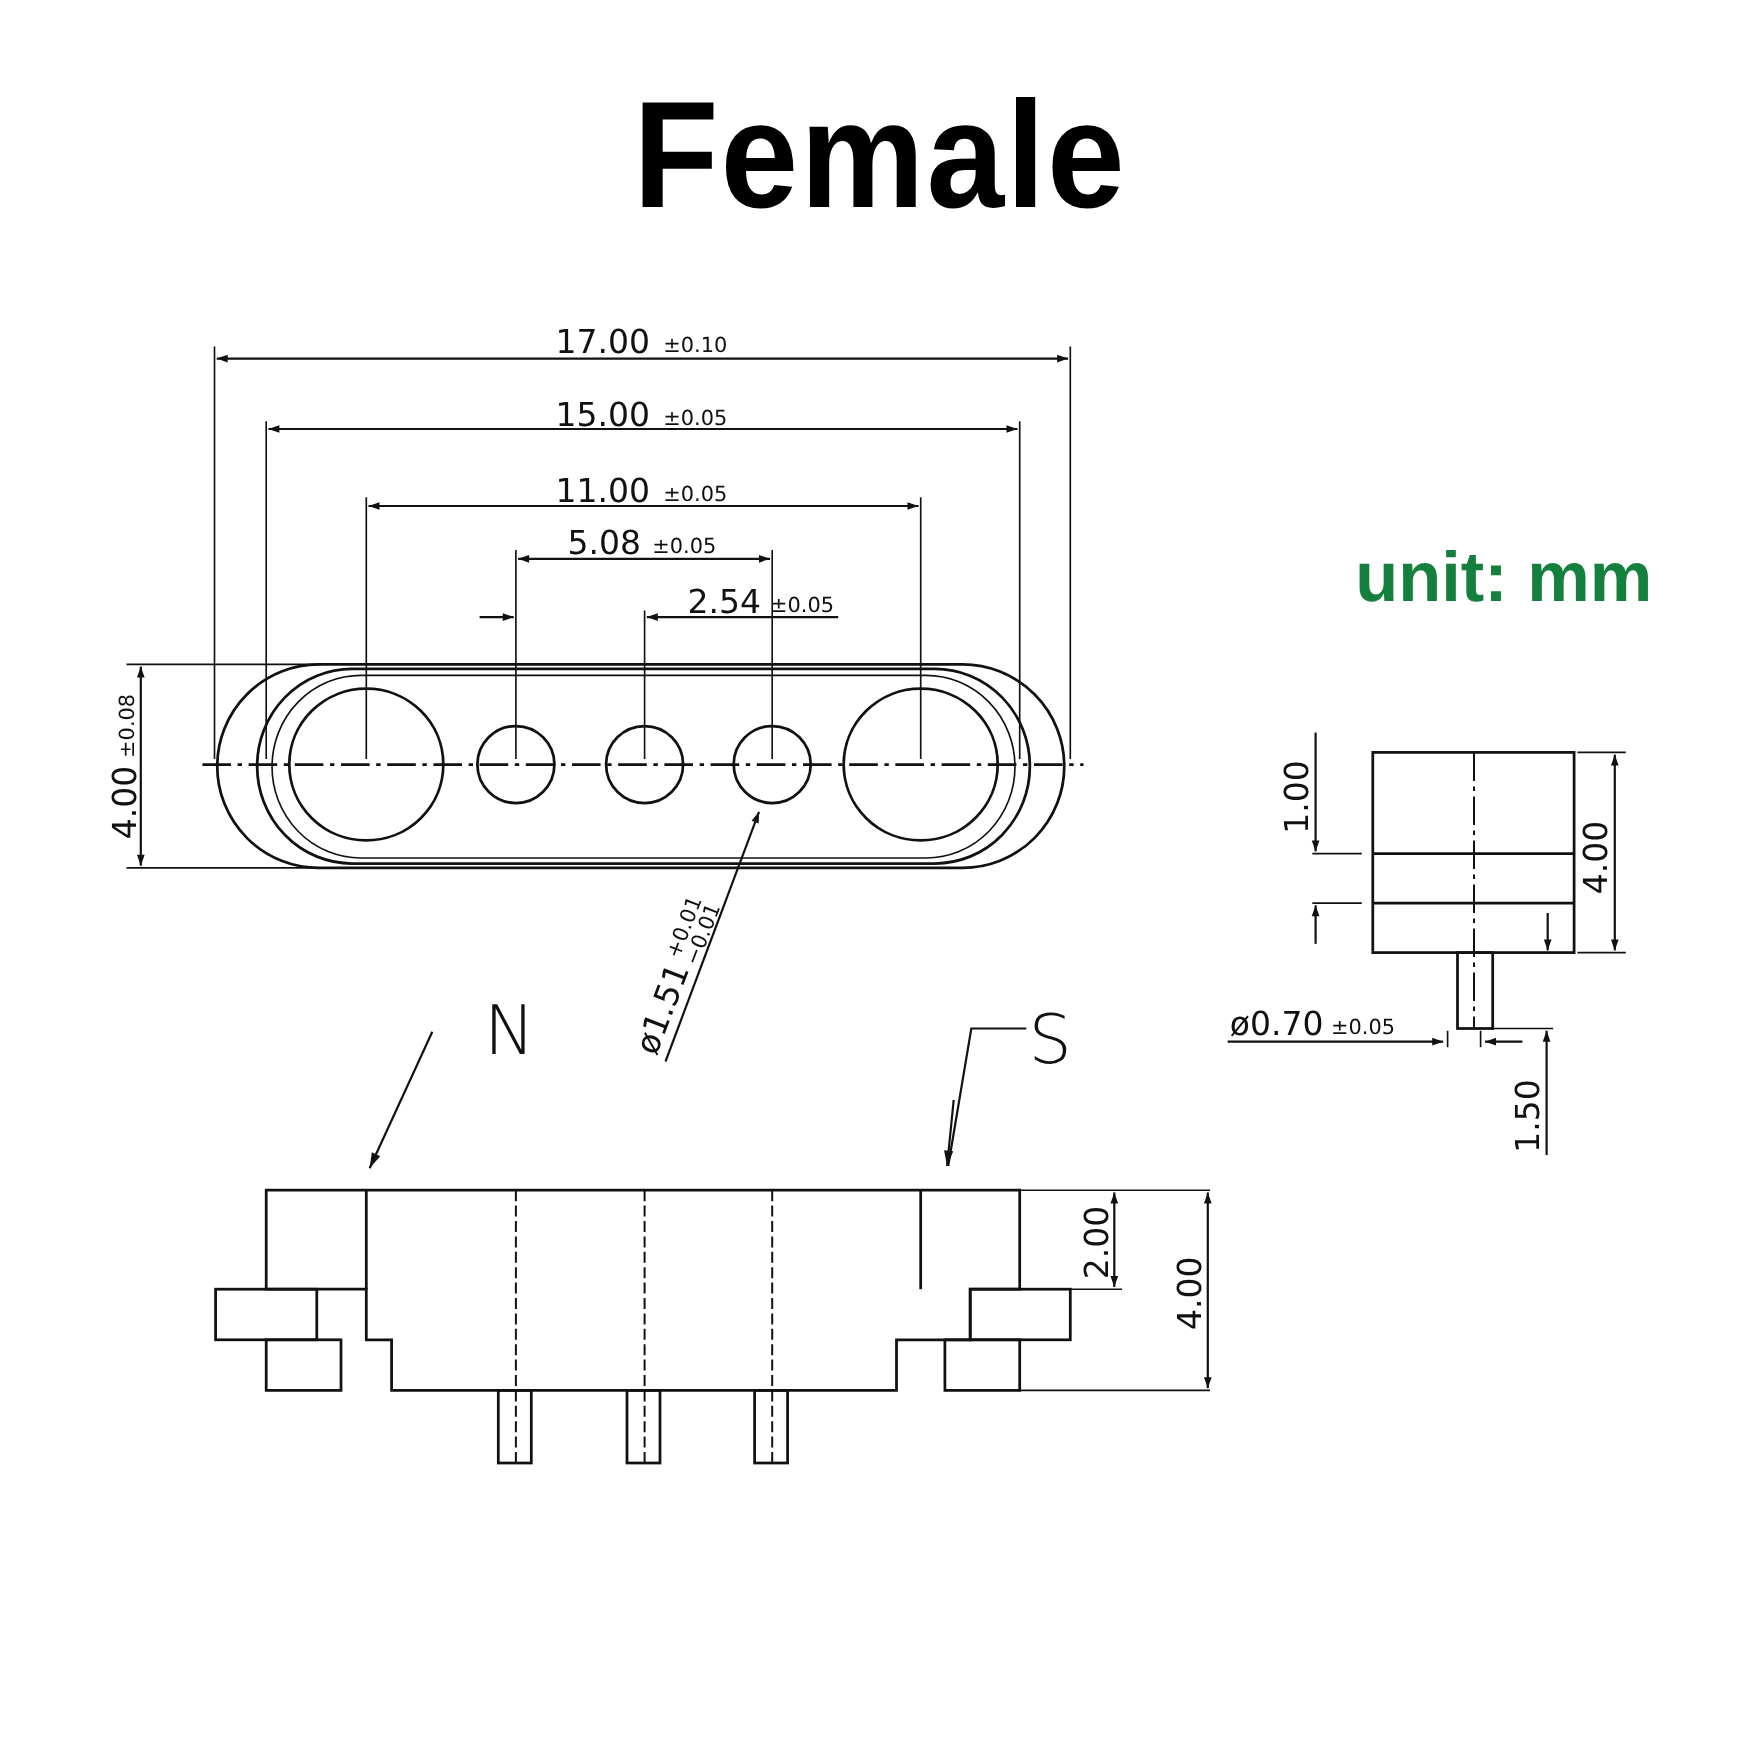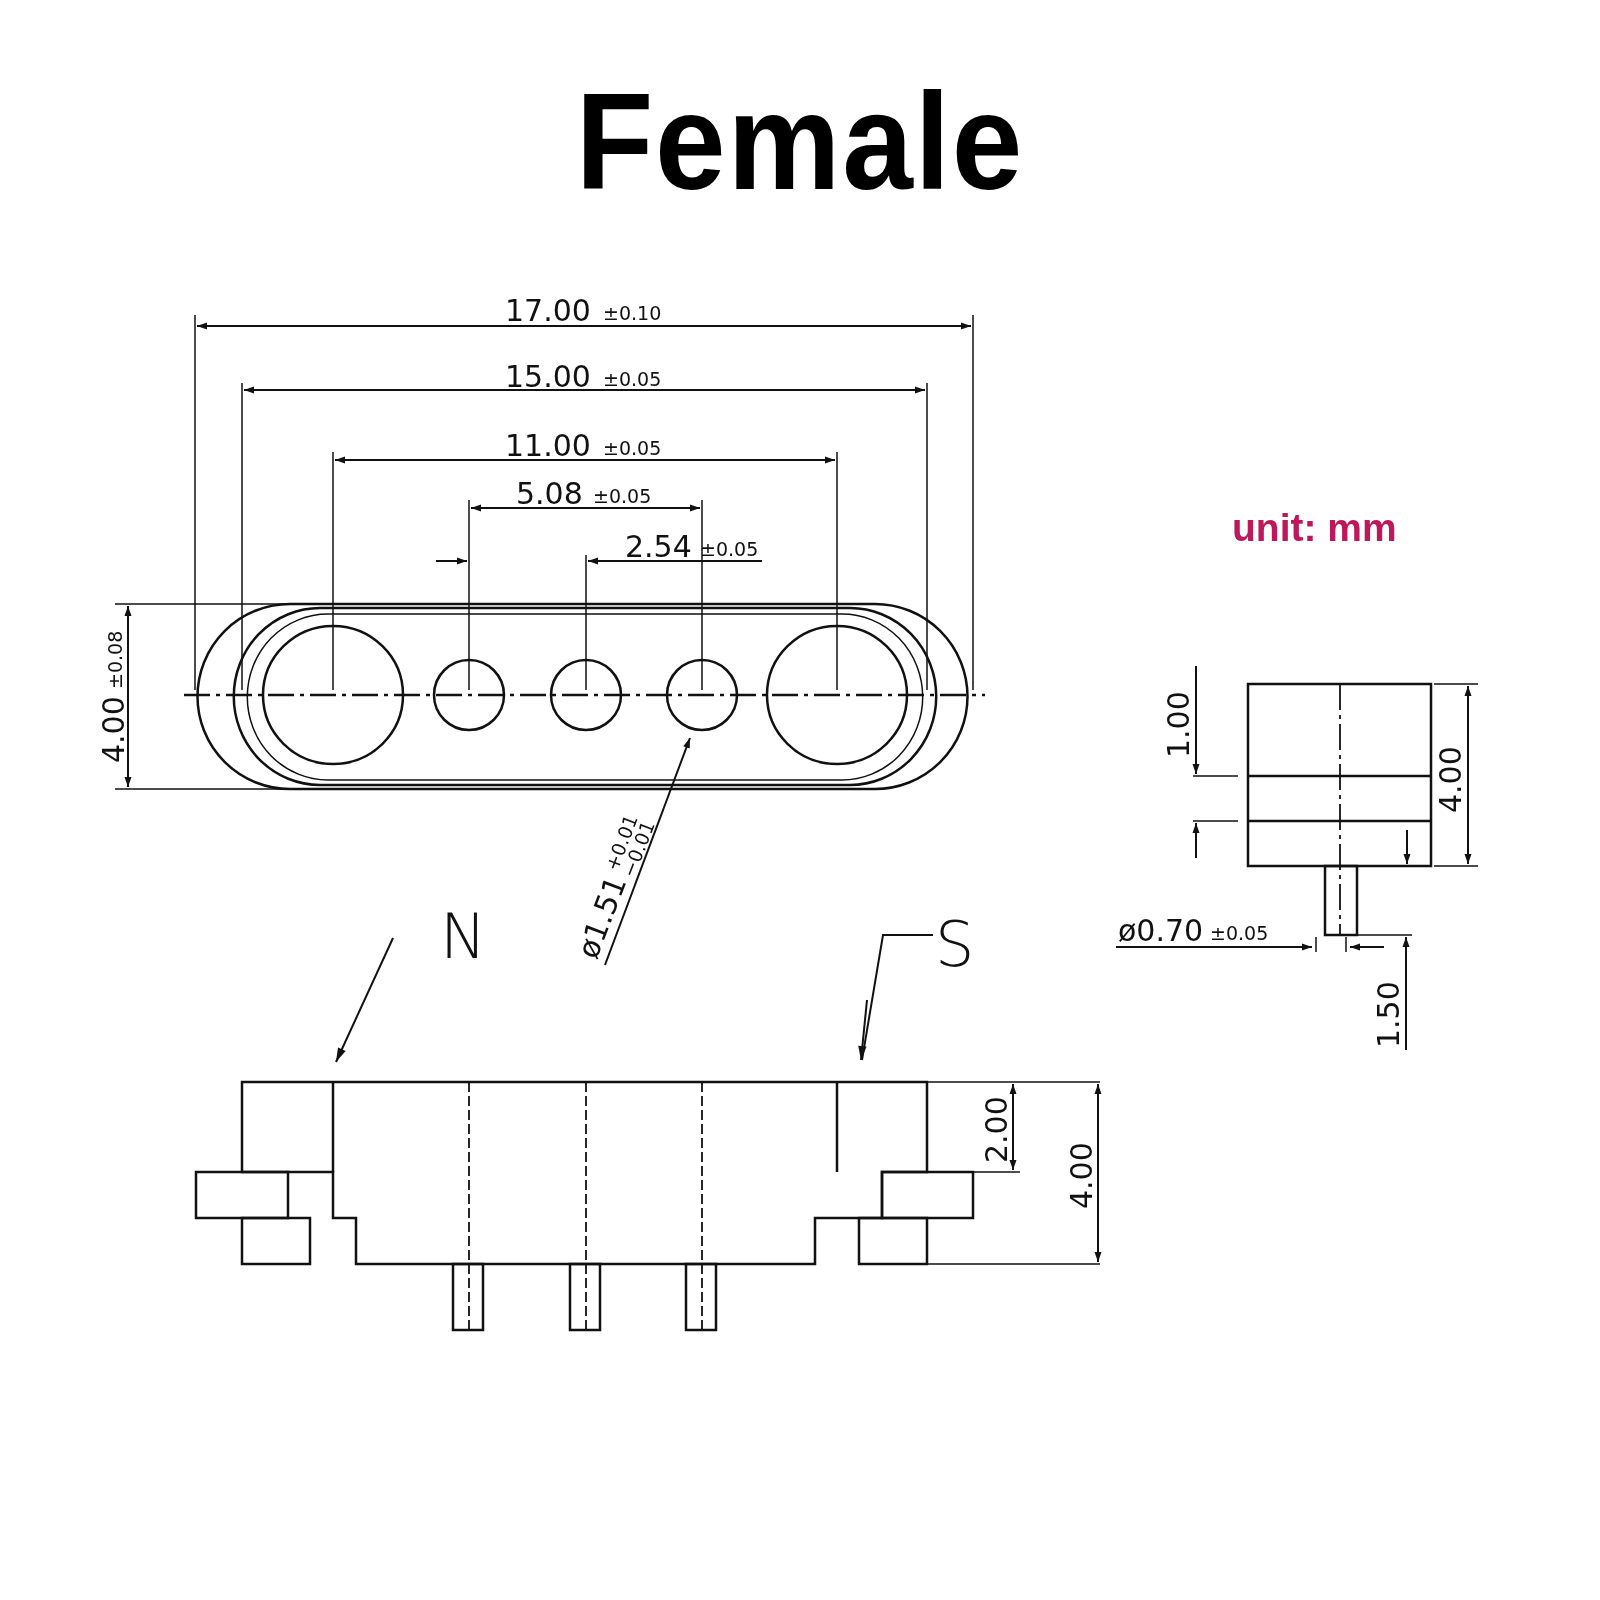--- a/index.html
+++ b/index.html
@@ -3,23 +3,23 @@
 <meta charset="utf-8">
 <style>
   html, body { margin: 0; padding: 0; background: #ffffff; }
   body { width: 1600px; height: 1600px; position: relative; overflow: hidden; }
   .title {
     position: absolute; left: 0; top: 72px; width: 1600px; text-align: center;
     font-family: "Liberation Sans", sans-serif; font-weight: bold; font-size: 138px;
     color: #000; letter-spacing: 2px; transform: scaleX(0.92); line-height: 1;
   }
   .unit {
-    position: absolute; left: 1232px; top: 508px;
-    font-family: "Liberation Sans", sans-serif; font-weight: bold; font-size: 39px;
-    color: #be185d; line-height: 1;
+    position: absolute; left: 1232px; top: 492px;
+    font-family: "Liberation Sans", sans-serif; font-weight: bold; font-size: 64px;
+    color: #15803d; line-height: 1;
   }
   svg { position: absolute; left: 0; top: 0; }
   .dim { font-family: "DejaVu Sans", sans-serif; font-size: 30px; fill: #111; }
   .tol { font-family: "DejaVu Sans", sans-serif; font-size: 19px; fill: #111; }
   .lbl { font-family: "DejaVu Sans", sans-serif; font-size: 62px; fill: #111; font-weight: 200; }
 </style>
 </head>
 <body>
 
 <div class="title">Female</div>

